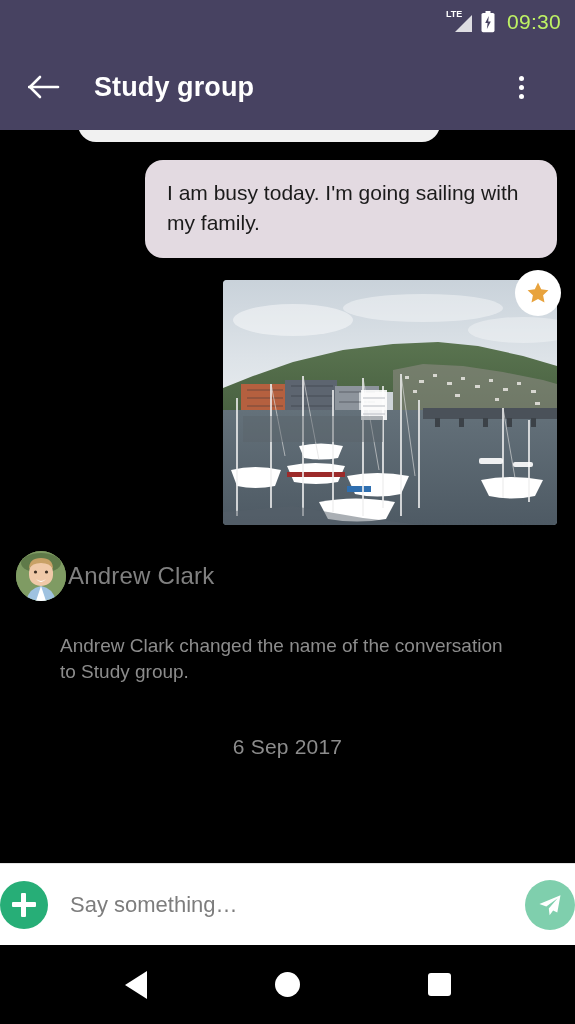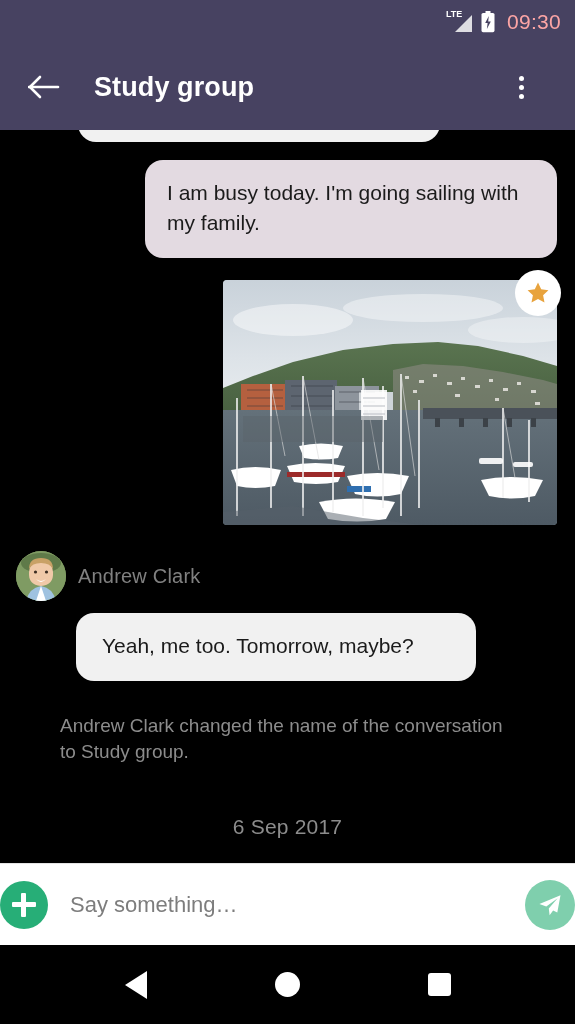--- a/index.html
+++ b/index.html
@@ -56,21 +56,21 @@
     bottom: 1px;
     right: 0;
     width: 0;
     height: 0;
     border-left: 17px solid transparent;
     border-bottom: 17px solid #ffffff;
     opacity: 0.82;
   }
   .battery-icon { width: 14px; height: 22px; }
   .status-time {
-    color: #fca5a5;
+    color: #bef264;
     font-size: 21px;
     font-weight: 400;
     letter-spacing: 0.3px;
     margin-left: 3px;
   }
 
   
   .toolbar {
     height: 86px;
     background: #474261;
@@ -190,22 +190,22 @@
   .avatar {
     width: 50px;
     height: 50px;
     border-radius: 50%;
     overflow: hidden;
     flex: none;
     background: #7f9b63;
   }
   .avatar svg { display: block; width: 100%; height: 100%; }
   .sender-name {
-    margin-left: 12px;
-    font-size: 20px;
+    margin-left: 2px;
+    font-size: 24px;
     color: #808080;
     letter-spacing: 0.2px;
   }
 
   .bubble-in {
     margin-top: 12px;
     margin-left: 76px;
     max-width: 400px;
     background: #f1f1f1;
     border-radius: 18px;
@@ -505,21 +505,20 @@
           <circle cx="19.5" cy="21" r="1.6" fill="#3b2d22"></circle>
           <circle cx="30.5" cy="21" r="1.6" fill="#3b2d22"></circle>
           <path d="M20 28 q5 4 10 0 q-5 6 -10 0 Z" fill="#ffffff"></path>
           <path d="M10 50 q3 -13 15 -15 q12 2 15 15 Z" fill="#9fc2e0"></path>
           <path d="M25 35 L20 50 L30 50 Z" fill="#ffffff"></path>
         </svg>
       </div>
       <div class="sender-name">Andrew Clark</div>
     </div>
 
-    <div class="bubble-in">Yeah, me too. Tomorrow, maybe?</div>
 
     <div class="system-msg">Andrew Clark changed the name of the conversation to Study group.</div>
 
     <div class="date-sep">6 Sep 2017</div>
   </div>
 
   <div class="input-bar">
     <div class="plus-btn">
       <span class="plus-glyph">
           <span></span>

